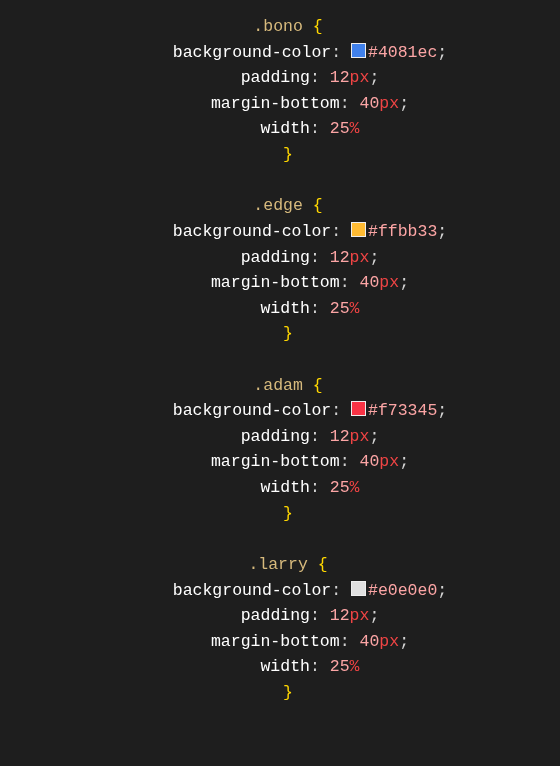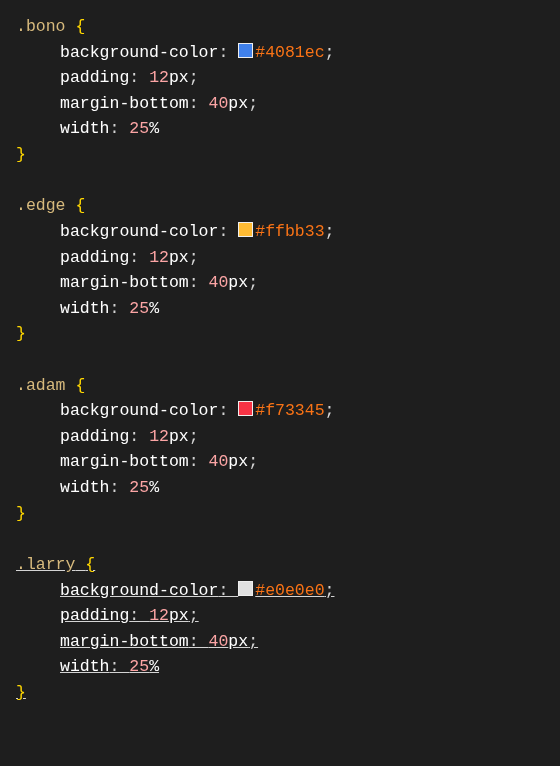--- a/index.html
+++ b/index.html
@@ -10,31 +10,32 @@
     background: #1e1e1e;
     font-family: Consolas, "Courier New", monospace;
     font-size: 16.5px;
     color: #d4d4d4;
     -webkit-font-smoothing: antialiased;
   }
   .editor {
     padding: 14px 0 14px 16px;
     line-height: 1.55;
     white-space: pre;
+    text-align: center;
   }
   .rule-block { margin-bottom: 26px; }
-  .rule-block:last-child { margin-bottom: 4px; text-decoration: underline; }
+  .rule-block:last-child { margin-bottom: 4px; }
   .indent { display:inline-block; width: 44px; }
   .selector { color: #d7ba7d; }
   .brace   { color: #ffd700; }
   .prop    { color: #ffffff; }
   .punct   { color: #d4d4d4; }
   .num     { color: #fca5a5; }
-  .unit    { color: #ffffff; }
-  .hex     { color: #f97316; }
+  .unit    { color: #ef4444; }
+  .hex     { color: #fca5a5; }
   .swatch {
     display: inline-block;
     width: 13px;
     height: 13px;
     border: 1px solid #eeeeee;
     vertical-align: -1px;
     margin-right: 2px;
   }
 </style>
 </head>

